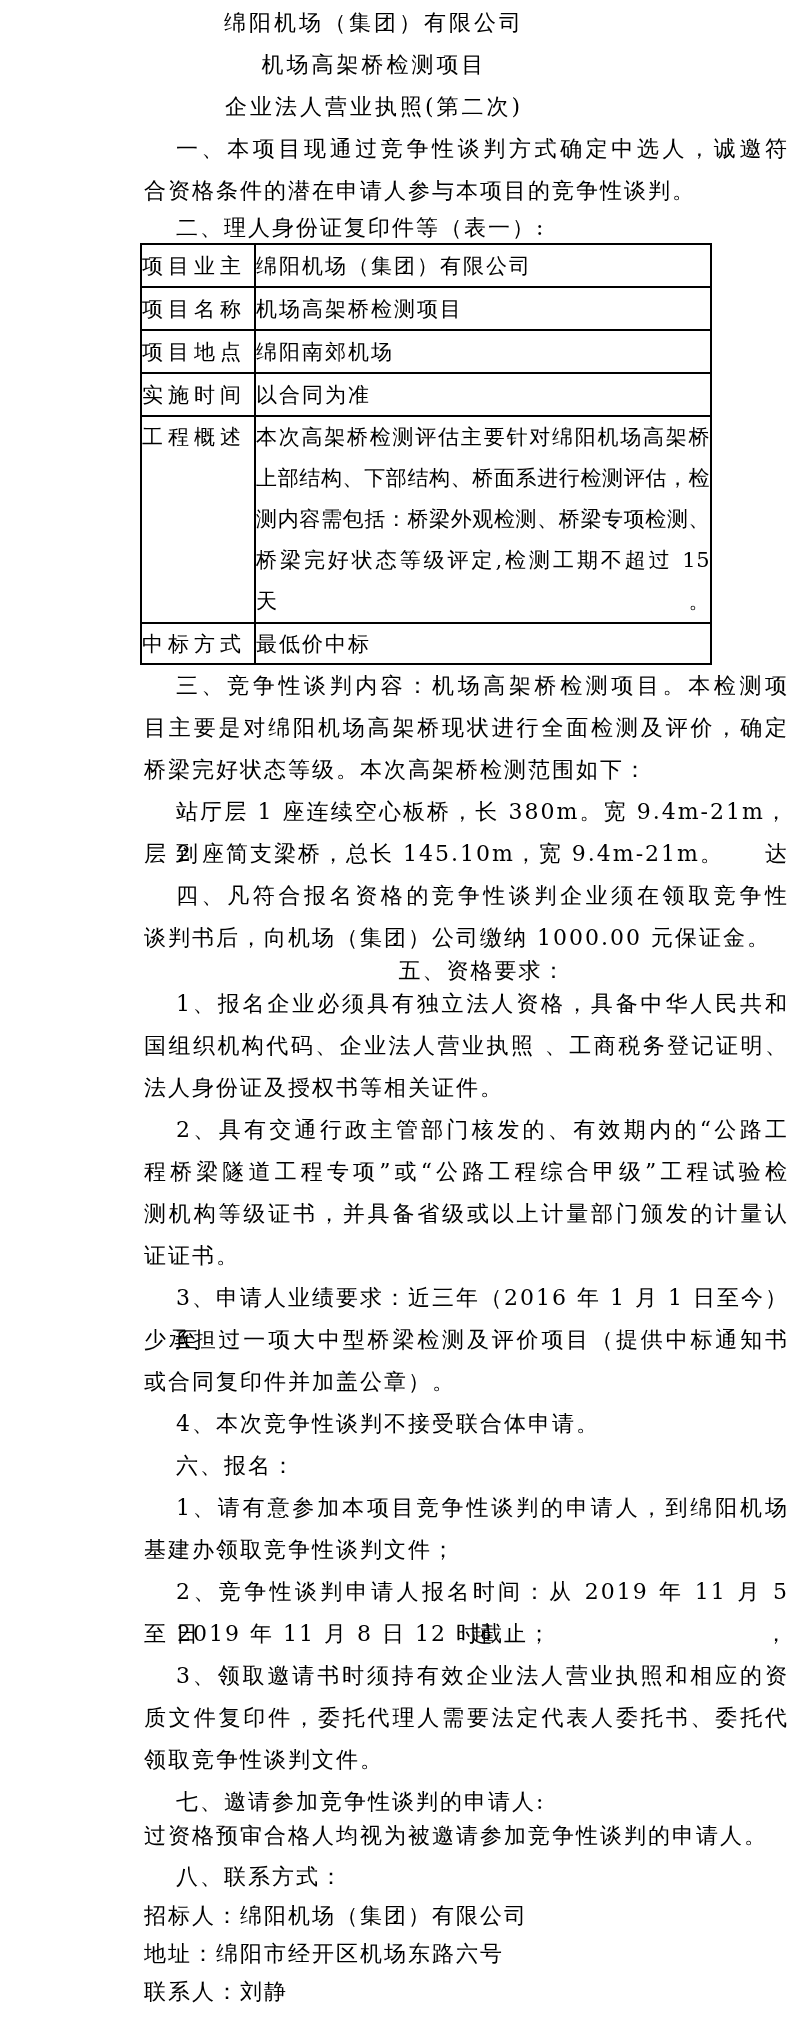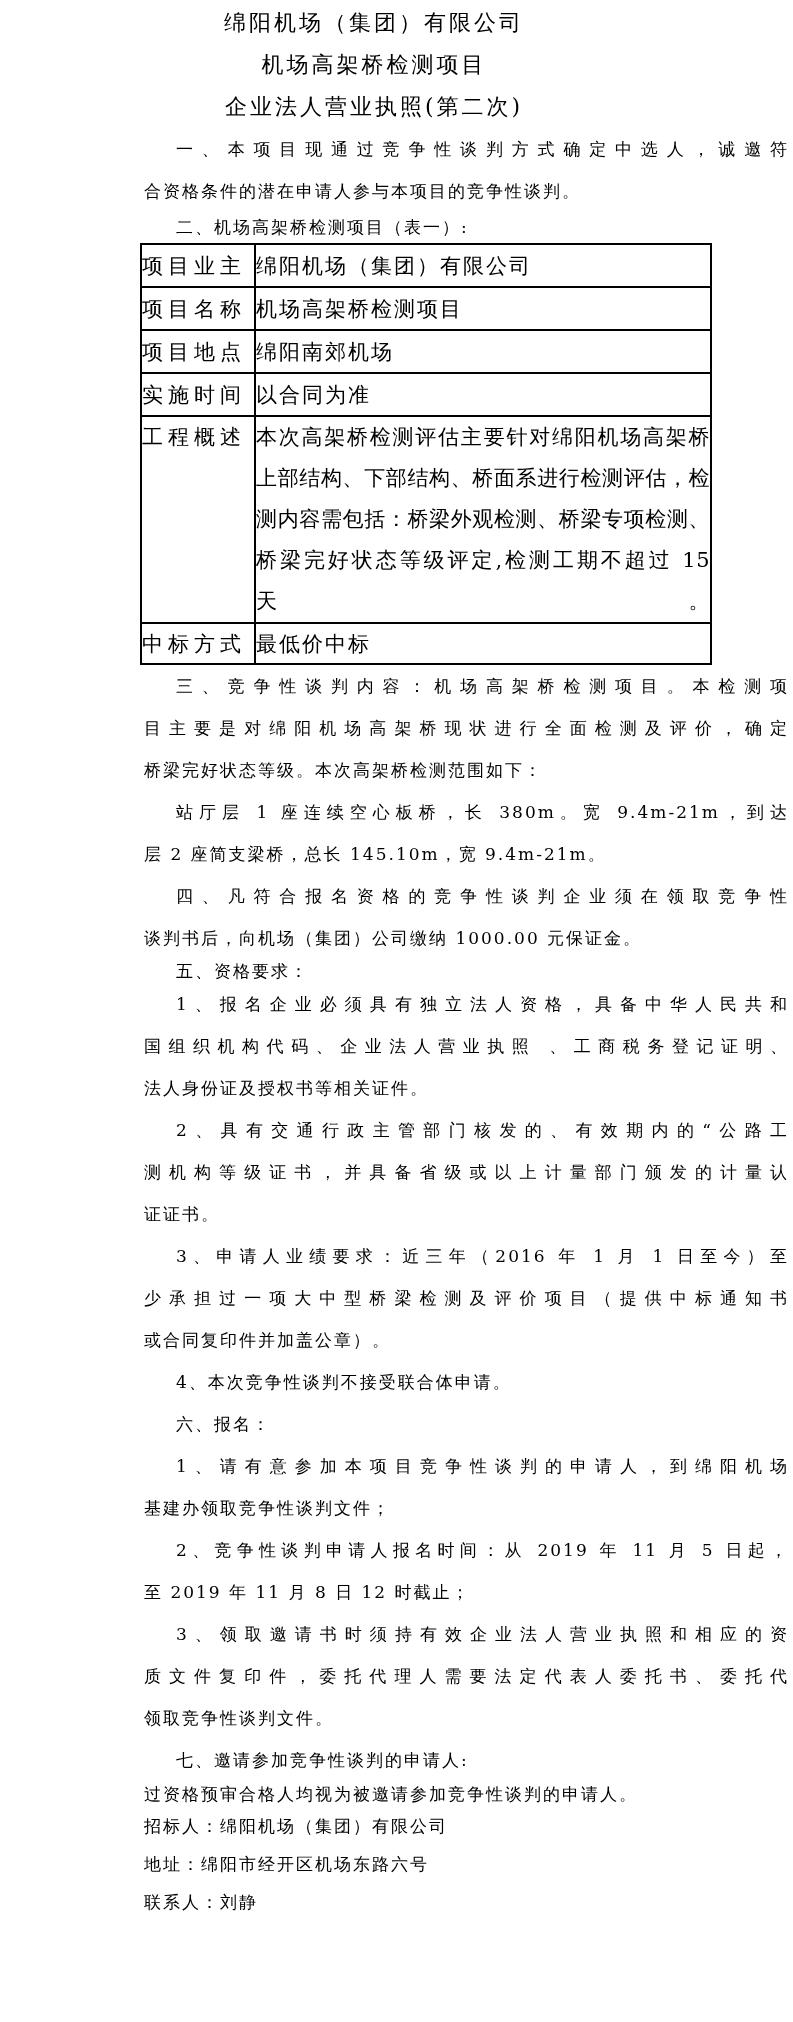--- a/index.html
+++ b/index.html
@@ -16,27 +16,27 @@
   .content{padding:2px 0 0 120px;width:645px;}
   
   .t{
     width:660px;height:42px;line-height:42px;
     text-align:center;font-size:22px;letter-spacing:3px;
     margin-left:-100px;white-space:nowrap;
   }
   
   .ln{
     height:42px;line-height:42px;
-    font-size:17px;letter-spacing:2px;
+    font-size:22px;letter-spacing:2px;
     white-space:nowrap;
   }
   .ind{padding-left:32px;}
   .j{white-space:normal;text-align:justify;text-align-last:justify;}
   .h31{height:31px;line-height:31px;}
-  .h24{height:24px;line-height:24px;}
+  .h24{height:24px;line-height:24px;text-align:center;}
   .h30{height:30px;line-height:30px;}
   .h26{height:26px;line-height:26px;}
   .mt8{margin-top:8px;height:40px;line-height:40px;}
   .ct{height:38px;line-height:38px;}
   
   table.info{
     border-collapse:collapse;
     table-layout:fixed;
     margin-left:-4px;
     width:566px;
@@ -72,21 +72,21 @@
 
 <div class="page">
   <div class="content">
 
     <div class="t">绵阳机场（集团）有限公司</div>
     <div class="t">机场高架桥检测项目</div>
     <div class="t">企业法人营业执照(第二次)</div>
 
     <div class="ln ind j">一、本项目现通过竞争性谈判方式确定中选人，诚邀符</div>
     <div class="ln">合资格条件的潜在申请人参与本项目的竞争性谈判。</div>
-    <div class="ln ind h31">二、机场高架桥检测项目（表一）:</div>
+    <div class="ln ind h31">二、理人身份证复印件等（表一）:</div>
 
     <table class="info">
       <tbody>
         <tr class="r1">
           <td class="lab">项目业主</td>
           <td class="val">绵阳机场（集团）有限公司</td>
         </tr>
         <tr class="r1">
           <td class="lab">项目名称</td>
           <td class="val">机场高架桥检测项目</td>
@@ -120,34 +120,36 @@
     <div class="ln">桥梁完好状态等级。本次高架桥检测范围如下：</div>
     <div class="ln ind j">站厅层 1 座连续空心板桥，长 380m。宽 9.4m-21m，到达</div>
     <div class="ln">层 2 座简支梁桥，总长 145.10m，宽 9.4m-21m。</div>
     <div class="ln ind j">四、凡符合报名资格的竞争性谈判企业须在领取竞争性</div>
     <div class="ln">谈判书后，向机场（集团）公司缴纳 1000.00 元保证金。</div>
     <div class="ln ind h24">五、资格要求：</div>
     <div class="ln ind j">1、报名企业必须具有独立法人资格，具备中华人民共和</div>
     <div class="ln j">国组织机构代码、企业法人营业执照 、工商税务登记证明、</div>
     <div class="ln">法人身份证及授权书等相关证件。</div>
     <div class="ln ind j">2、具有交通行政主管部门核发的、有效期内的“公路工</div>
+    <div class="ln j">程桥梁隧道工程专项”或“公路工程综合甲级”工程试验检</div>
     <div class="ln j">测机构等级证书，并具备省级或以上计量部门颁发的计量认</div>
     <div class="ln">证证书。</div>
     <div class="ln ind j">3、申请人业绩要求：近三年（2016 年 1 月 1 日至今）至</div>
     <div class="ln j">少承担过一项大中型桥梁检测及评价项目（提供中标通知书</div>
     <div class="ln">或合同复印件并加盖公章）。</div>
     <div class="ln ind">4、本次竞争性谈判不接受联合体申请。</div>
     <div class="ln ind">六、报名：</div>
     <div class="ln ind j">1、请有意参加本项目竞争性谈判的申请人，到绵阳机场</div>
     <div class="ln">基建办领取竞争性谈判文件；</div>
     <div class="ln ind j">2、竞争性谈判申请人报名时间：从 2019 年 11 月 5 日起，</div>
     <div class="ln">至 2019 年 11 月 8 日 12 时截止；</div>
     <div class="ln ind j">3、领取邀请书时须持有效企业法人营业执照和相应的资</div>
     <div class="ln j">质文件复印件，委托代理人需要法定代表人委托书、委托代</div>
     <div class="ln">领取竞争性谈判文件。</div>
     <div class="ln ind">七、邀请参加竞争性谈判的申请人:</div>
     <div class="ln h26">过资格预审合格人均视为被邀请参加竞争性谈判的申请人。</div>
+    <div class="ln ind mt8">八、联系方式：</div>
     <div class="ln ct">招标人：绵阳机场（集团）有限公司</div>
     <div class="ln ct">地址：绵阳市经开区机场东路六号</div>
     <div class="ln ct">联系人：刘静</div>
 
   </div>
 </div>
 
 </body></html>

